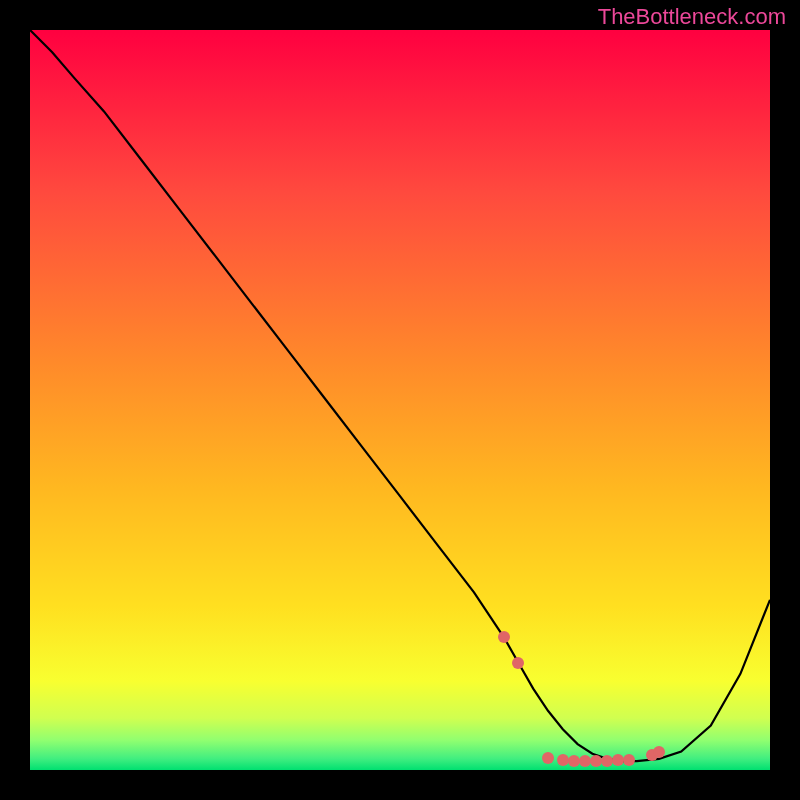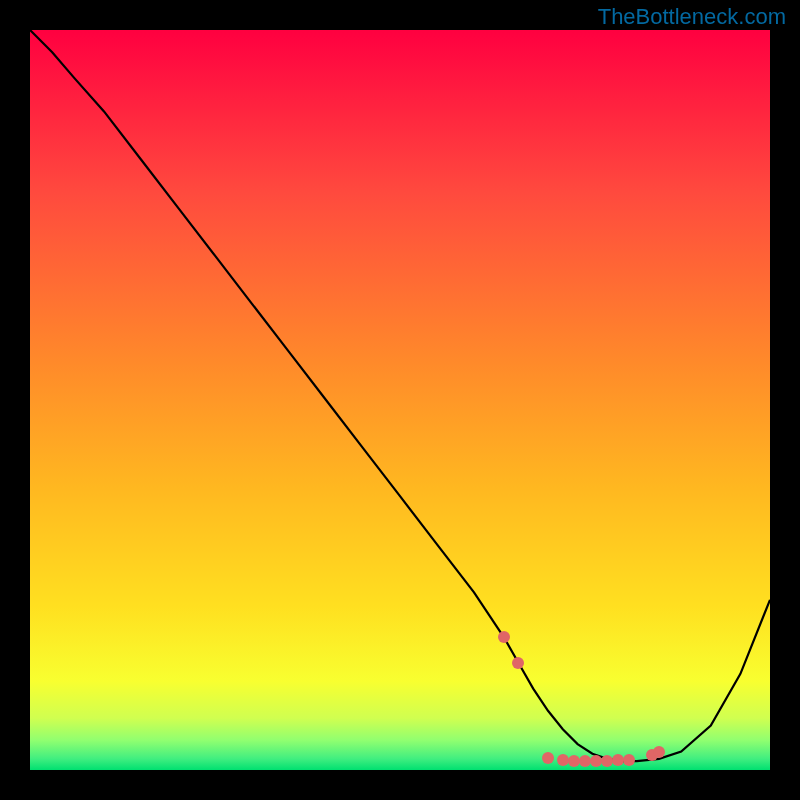--- a/index.html
+++ b/index.html
@@ -7,21 +7,21 @@
     width: 800px;
     height: 800px;
     background: #000;
     position: relative;
     font-family: Arial, sans-serif;
   }
   .watermark {
     position: absolute;
     top: 4px;
     right: 14px;
-    color: #0369a1;
+    color: #ec4899;
     font-size: 22px;
     font-weight: normal;
     z-index: 10;
   }
   .plot-area {
     position: absolute;
     left: 30px;
     top: 30px;
     width: 740px;
     height: 740px;

